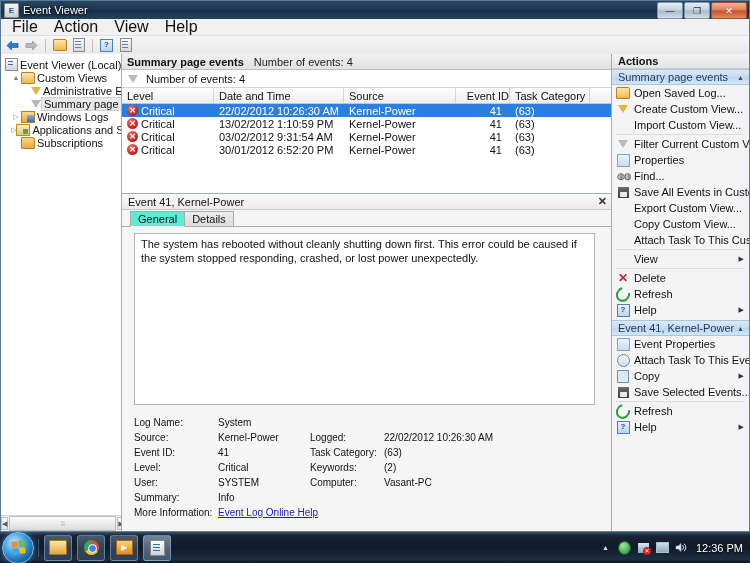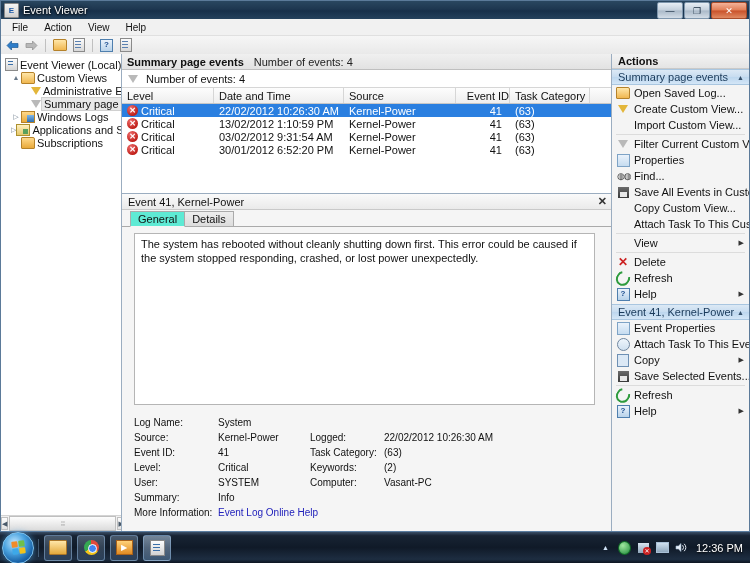--- a/index.html
+++ b/index.html
@@ -55,21 +55,21 @@
   .winbtn.close {
     background: linear-gradient(180deg,#f3b39a 0%, #e07d55 48%, #c9522a 52%, #e08a62 100%);
     border-color:#a84c2a; color:#fff; width: 34px;
   }
   
   #menubar {
     height: 16px; background: #f1f1f1;
     border-bottom: 1px solid #e0e0e0;
     display: flex; align-items: center; padding-left: 4px; gap: 2px;
   }
-  #menubar .mi { padding: 1px 7px; font-size: 10px; color:#111; }
+  #menubar .mi { padding: 1px 7px; font-size: 16px; color:#111; }
   
   #toolbar {
     height: 18px; background: linear-gradient(180deg,#f6f6f6,#e9e9e9);
     border-bottom: 1px solid #cfcfcf;
     display:flex; align-items:center; gap:2px; padding-left:3px;
   }
   .tbtn { width:17px; height:16px; display:flex; align-items:center; justify-content:center; }
   .tbsep { width:1px; height:13px; background:#c0c0c0; margin:0 3px; }
   
   #panes { position:absolute; left:0; top:53px; right:0; bottom:0; display:flex; }
@@ -151,21 +151,21 @@
     margin:6px 16px 0 12px; background:#fff; border:1px solid #b5b5b5;
     height:172px; padding:4px 6px; font-size:11px; color:#111; line-height:1.25;
     box-sizing:border-box; overflow:hidden;
   }
   #fields { margin:10px 0 0 12px; font-size:10px; color:#111; }
   .frow { display:flex; height:15px; align-items:center; }
   .flabel { width:84px; color:#111; }
   .fval { width:92px; color:#111; }
   .flabel2 { width:74px; color:#111; }
   .fval2 { color:#111; }
-  .link { color:#2222bb; cursor:pointer; }
+  .link { color:#2222bb; text-decoration:underline; cursor:pointer; }
   
   #actions {
     width:138px; background:#f4f4f4; border-left:1px solid #9badc0;
     box-sizing:border-box; overflow:hidden;
   }
   #actions-title {
     height:14px; background:linear-gradient(180deg,#f3f3f3,#e4e4e4);
     border-bottom:1px solid #c9c9c9;
     display:flex; align-items:center; padding-left:6px;
     font-size:11px; font-weight:bold; color:#111;
@@ -526,20 +526,24 @@
           <span>Find...</span>
         </div>
         <div class="act-item">
           <span class="aico">
               <span class="ico-save"></span>
             </span>
           <span>Save All Events in Custom ...</span>
         </div>
         <div class="act-item">
           <span class="aico"></span>
+          <span>Export Custom View...</span>
+        </div>
+        <div class="act-item">
+          <span class="aico"></span>
           <span>Copy Custom View...</span>
         </div>
         <div class="act-item">
           <span class="aico"></span>
           <span>Attach Task To This Custo...</span>
         </div>
         <div class="act-sep"></div>
         <div class="act-item">
           <span class="aico"></span>
           <span>View</span>

